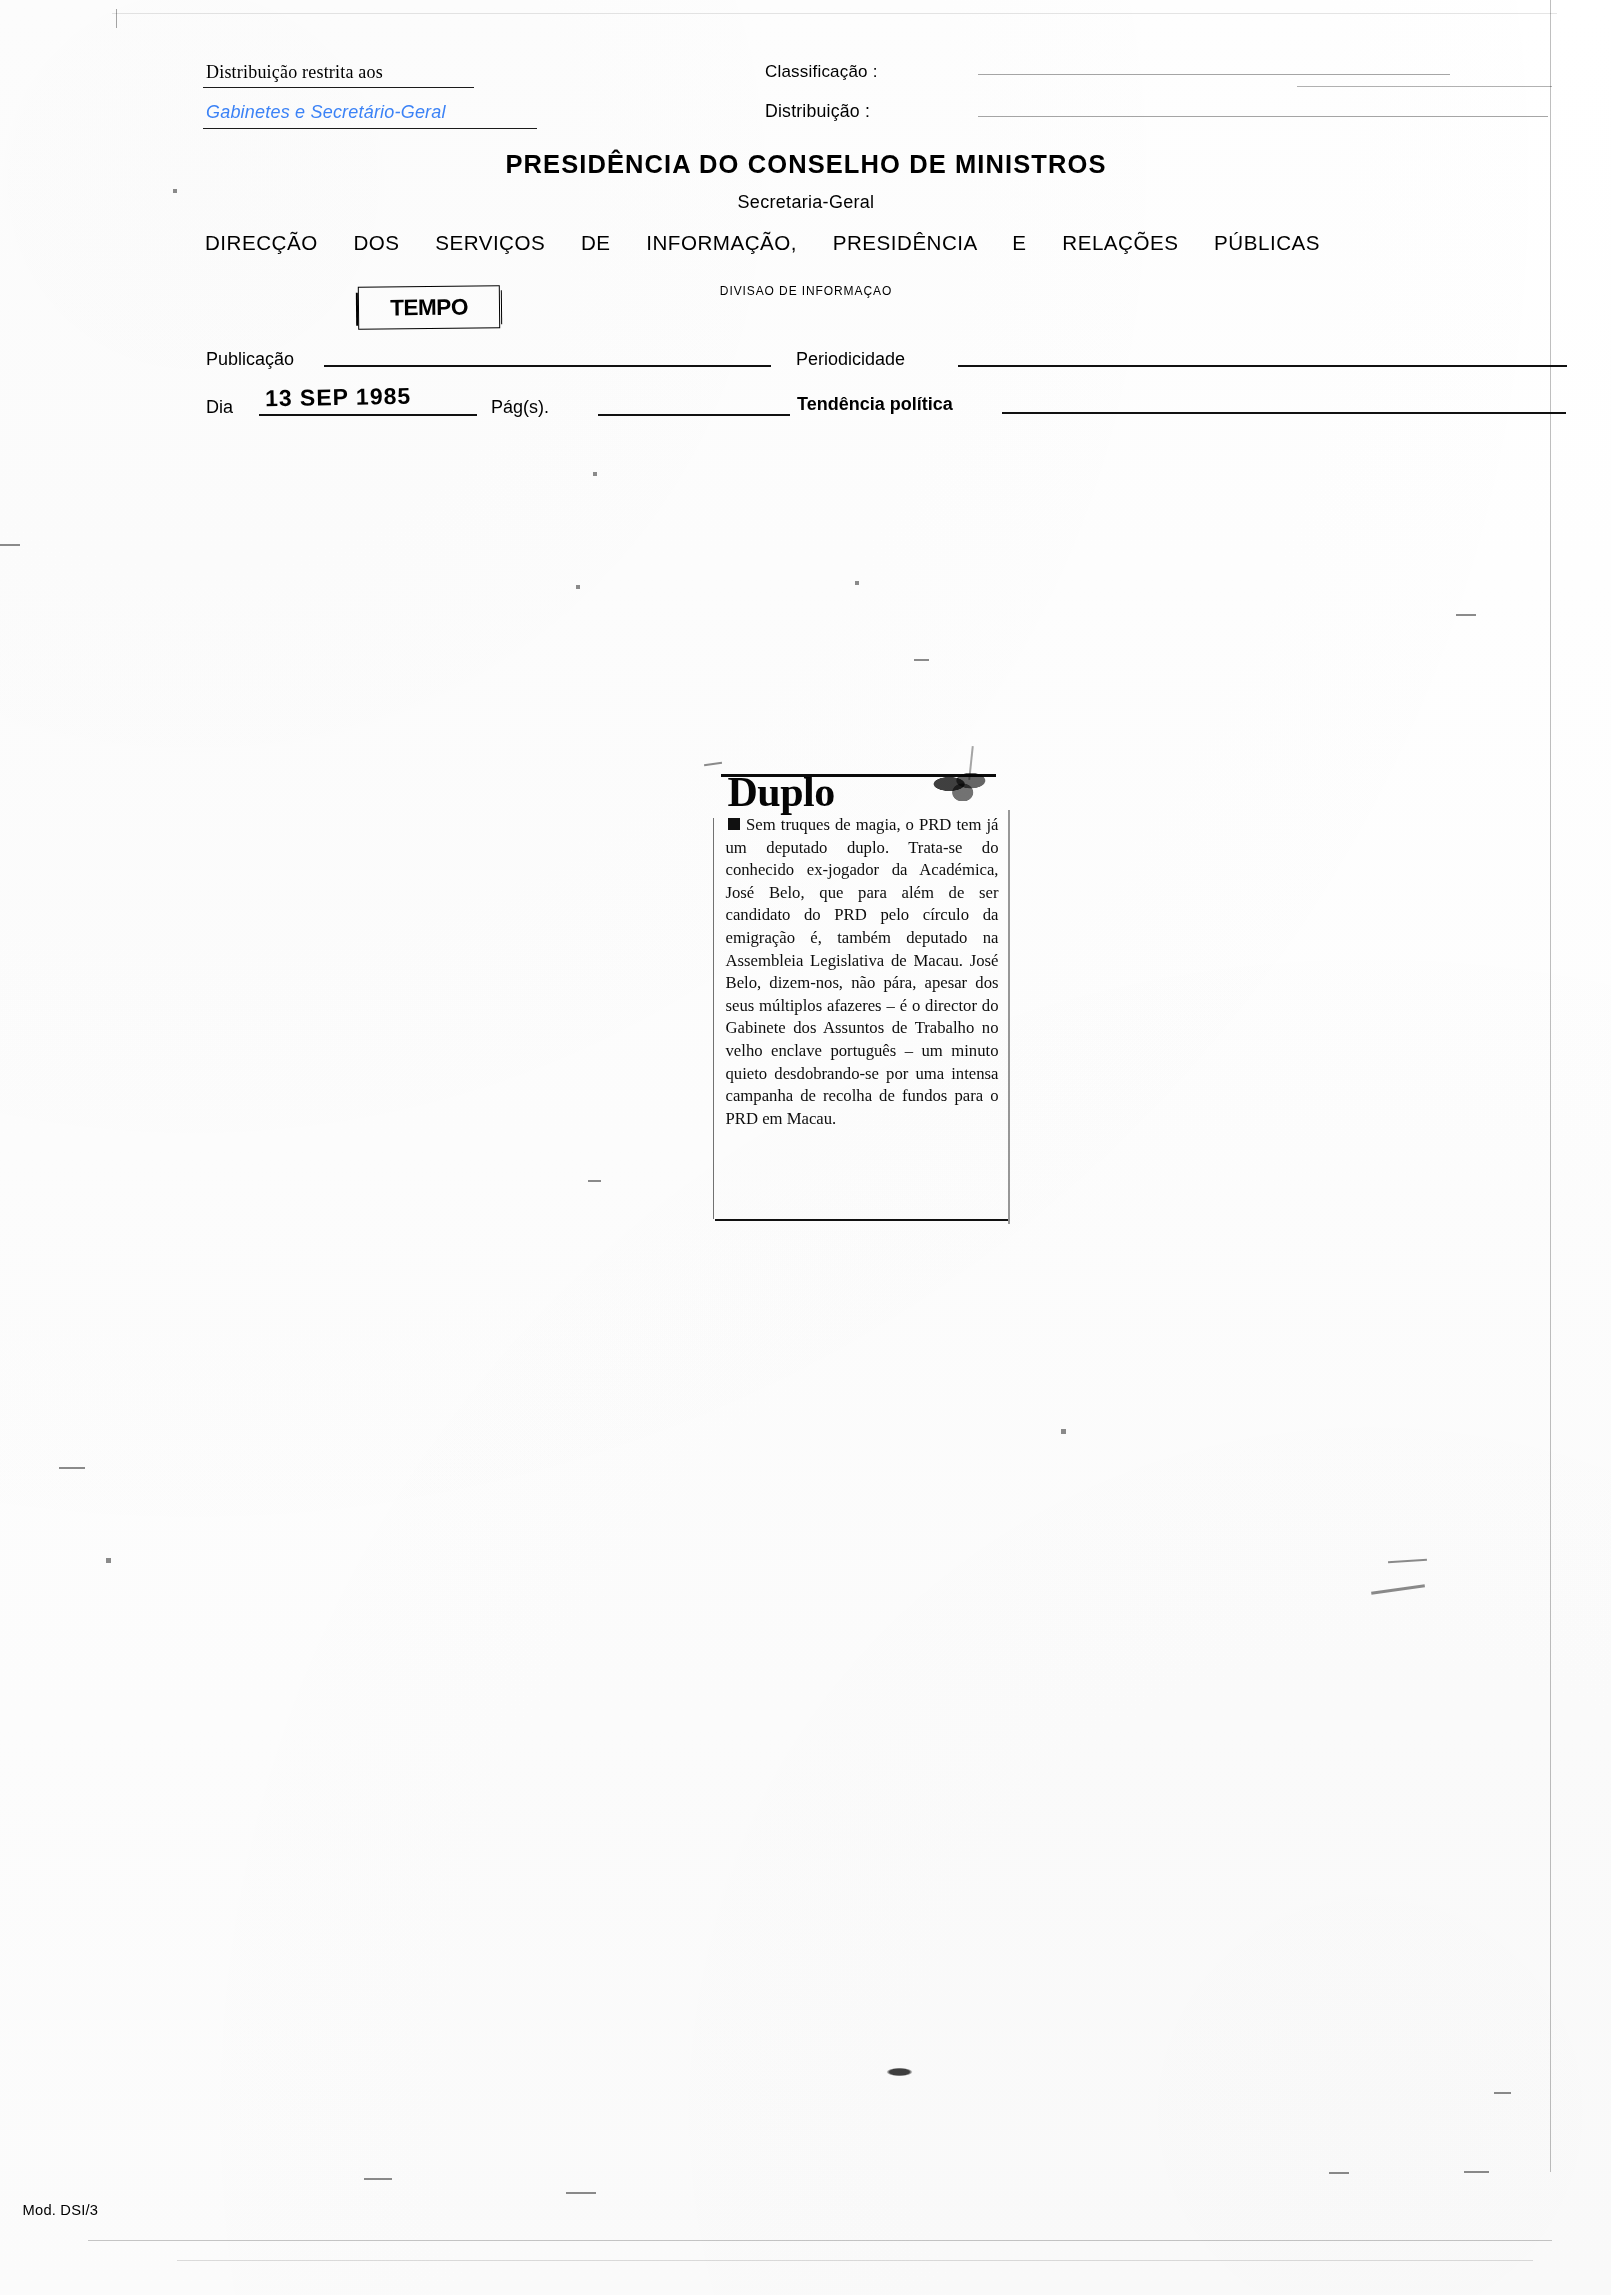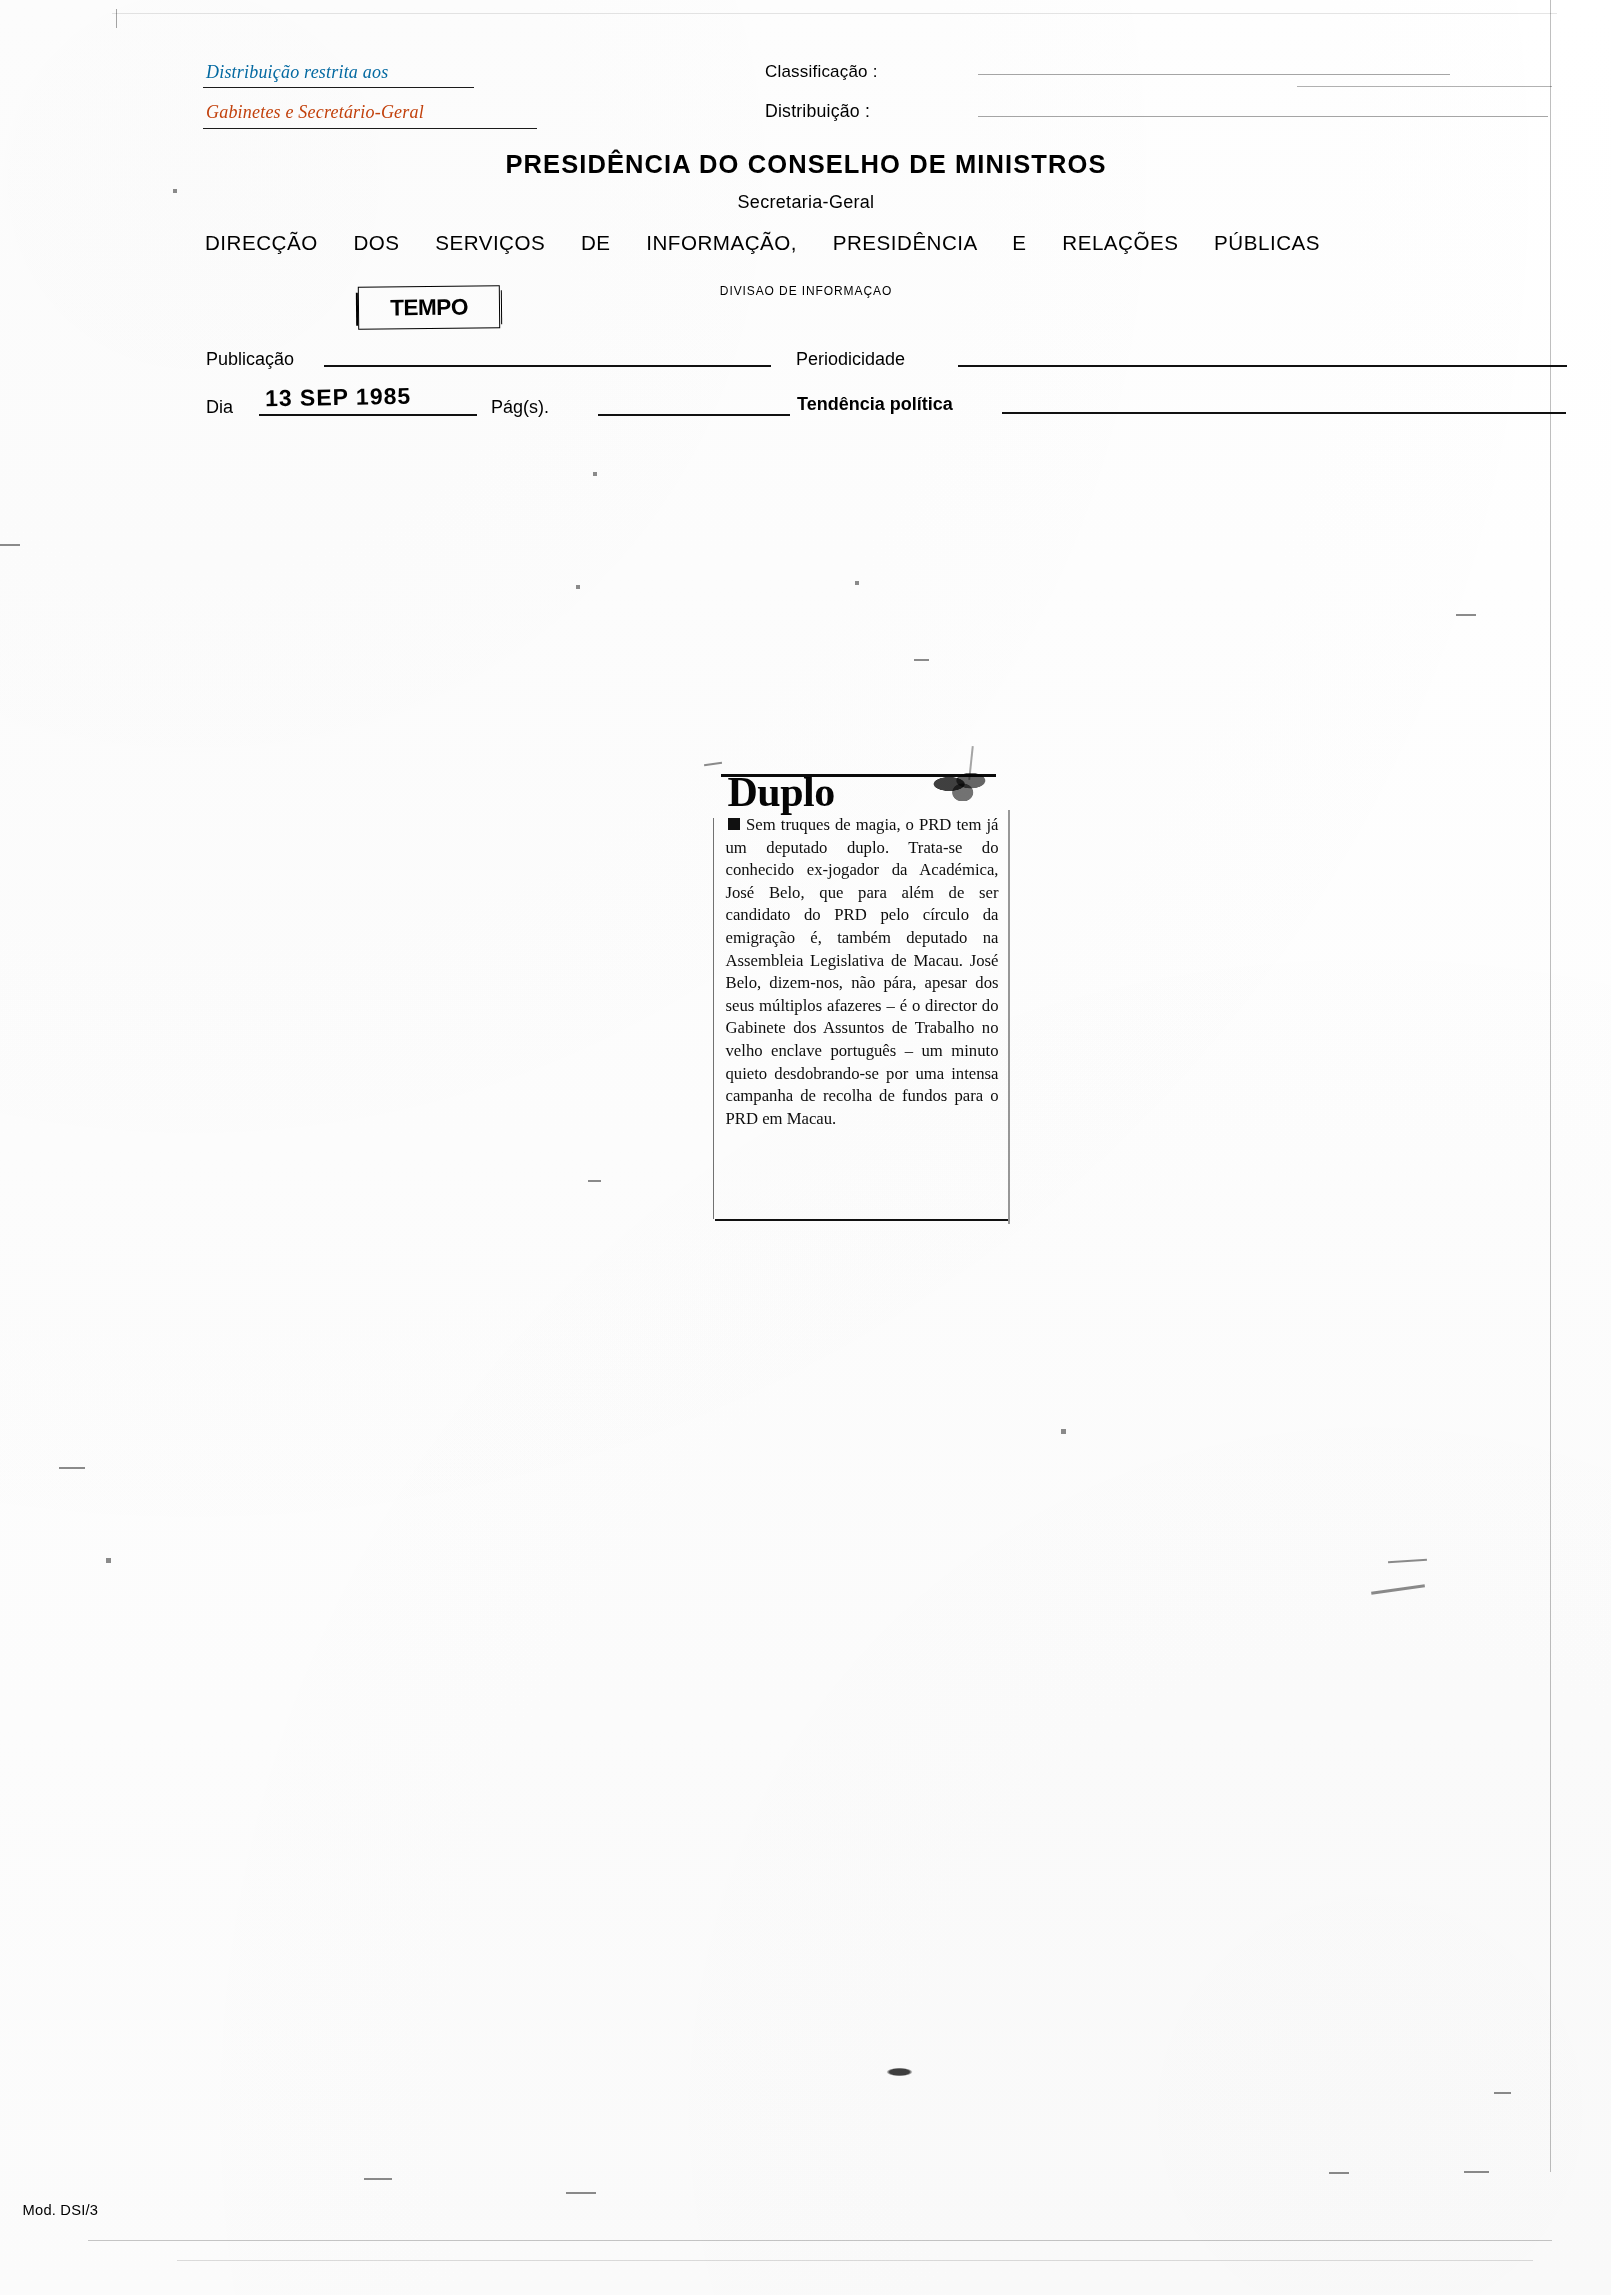--- a/index.html
+++ b/index.html
@@ -69,34 +69,33 @@
     height: 19.7px;
     background: rgba(0,0,0,0.35);
   }
 
   
   .hdr-left-1 {
     position: absolute;
     left: 206px;
     top: 62px;
     font-family: "Liberation Serif", serif;
-    font-style: italic;
     font-size: 18px;
     letter-spacing: 0.2px;
-    color: #0369a1;
+    color: #000000;
   }
   .hdr-left-2 {
     position: absolute;
     left: 206px;
     top: 102px;
-    font-family: Liberation Serif, serif;
+    font-family: Liberation Sans, sans-serif;
     font-style: italic;
     font-size: 18px;
     letter-spacing: 0.2px;
-    color: #c2410c;
+    color: #3b82f6;
   }
   .rule-distrib-1 {
     position: absolute;
     left: 203px;
     top: 87px;
     width: 271px;
     height: 1px;
     background: #1b1b1b;
   }
   .rule-distrib-2 {

